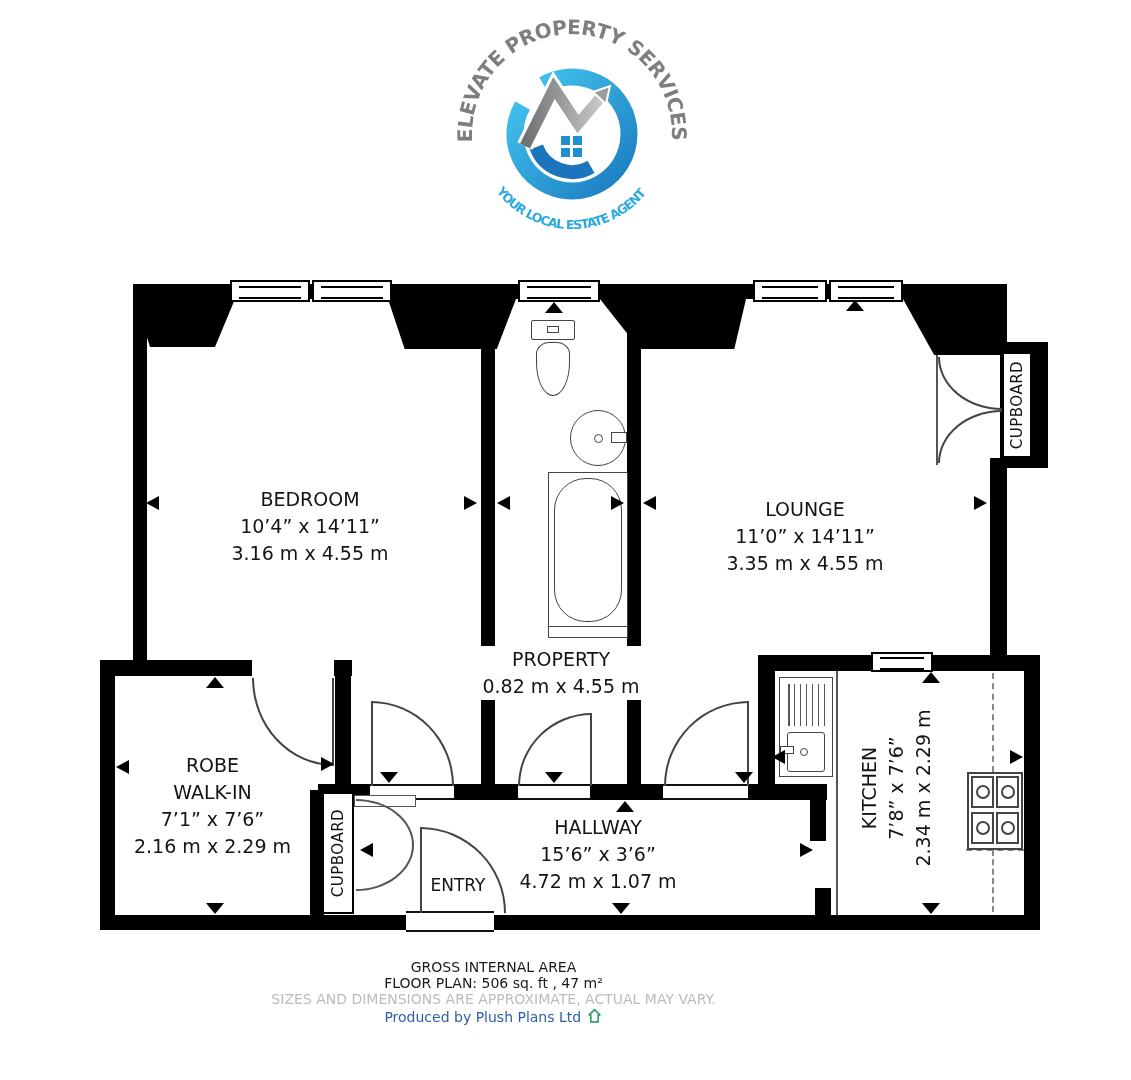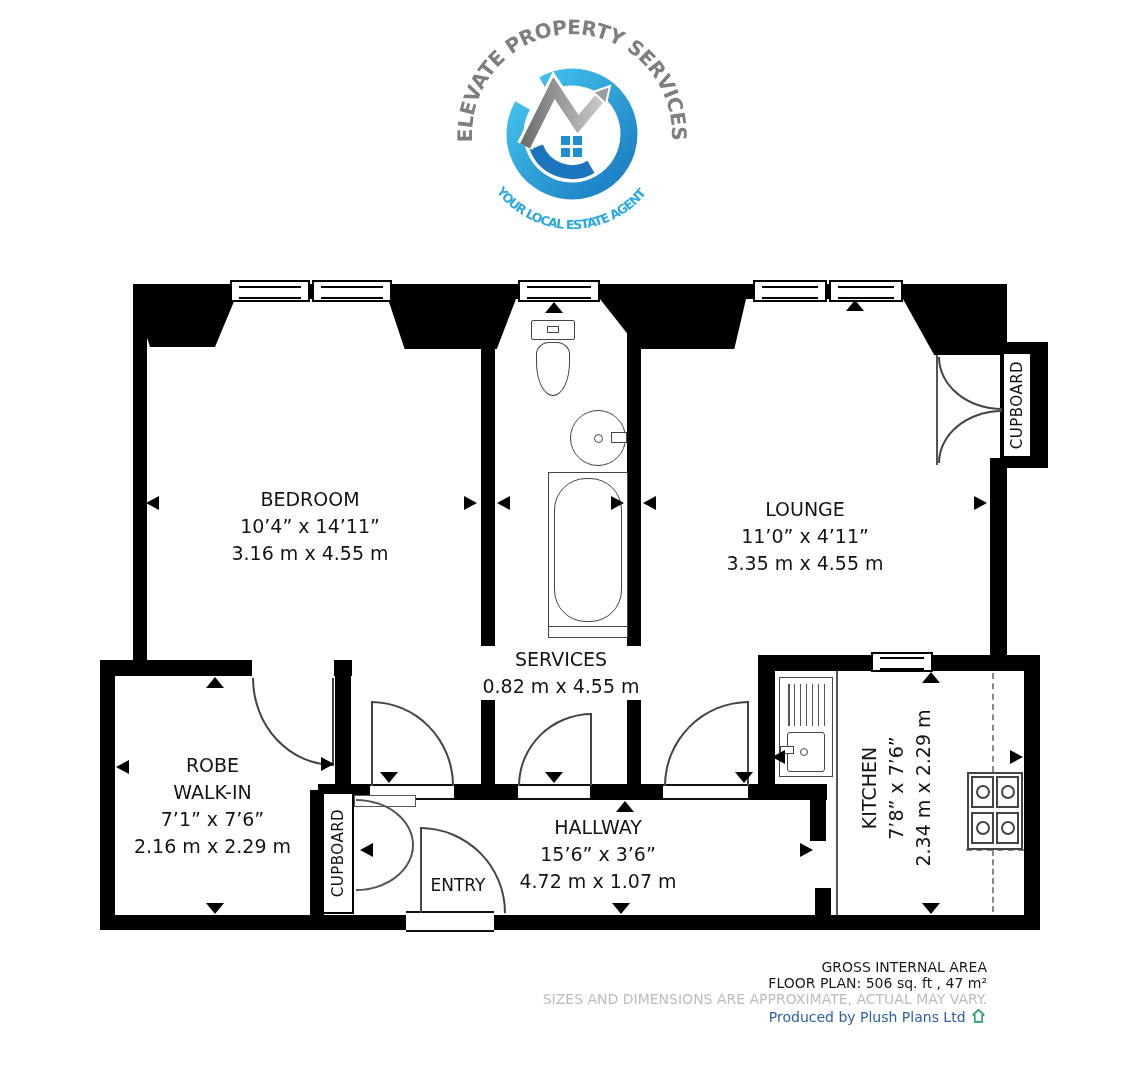--- a/index.html
+++ b/index.html
@@ -15,21 +15,21 @@
   .ln{position:absolute}
   .lbl{position:absolute;font-size:19px;line-height:27px;text-align:center;color:#141414;white-space:nowrap}
   .lbl.bg div{background:#fff}
   .rot{transform:rotate(-90deg)}
   .cuplbl{position:absolute;font-size:15px;line-height:26px;letter-spacing:.5px;text-align:center;color:#111;white-space:nowrap}
   .tr{position:absolute;width:0;height:0}
   .tr.l{border-top:7px solid transparent;border-bottom:7px solid transparent;border-right:13px solid #000}
   .tr.r{border-top:7px solid transparent;border-bottom:7px solid transparent;border-left:13px solid #000}
   .tr.u{border-left:9px solid transparent;border-right:9px solid transparent;border-bottom:11px solid #000}
   .tr.d{border-left:9px solid transparent;border-right:9px solid transparent;border-top:11px solid #000}
-  .foot{position:absolute;left:0;width:987px;text-align:right}
+  .foot{position:absolute;left:0;width:987px;text-align:center}
   .burner{position:absolute;border:2px solid #444;background:#fff;box-sizing:border-box}
   .burner i{position:absolute;left:50%;top:50%;width:10px;height:10px;margin:-7px 0 0 -7px;border:2px solid #444;border-radius:50%}
 </style>
 </head>
 <body>
 
 <div id="page">
 
   <svg style="position:absolute;left:447px;top:12px" width="250" height="244" viewBox="-125 -122 250 244">
     <defs>
@@ -180,25 +180,25 @@
   <div class="tr l" style="left:772px;top:750px"></div>
   <div class="tr r" style="left:800px;top:843px"></div>
 
   <div class="lbl" style="left:180px;top:486px;width:260px">
     <div>BEDROOM</div>
     <div>10’4” x 14’11”</div>
     <div>3.16 m x 4.55 m</div>
   </div>
   <div class="lbl" style="left:670px;top:496px;width:270px">
     <div>LOUNGE</div>
-    <div>11’0” x 4’11”</div>
+    <div>11’0” x 14’11”</div>
     <div>3.35 m x 4.55 m</div>
   </div>
   <div class="lbl bg" style="left:448px;top:646px;width:226px">
-    <div>SERVICES</div>
+    <div>PROPERTY</div>
     <div>0.82 m x 4.55 m</div>
   </div>
   <div class="lbl" style="left:90px;top:752px;width:245px">
     <div>ROBE</div>
     <div>WALK-IN</div>
     <div>7’1” x 7’6”</div>
     <div>2.16 m x 2.29 m</div>
   </div>
   <div class="lbl" style="left:468px;top:814px;width:260px">
     <div>HALLWAY</div>

